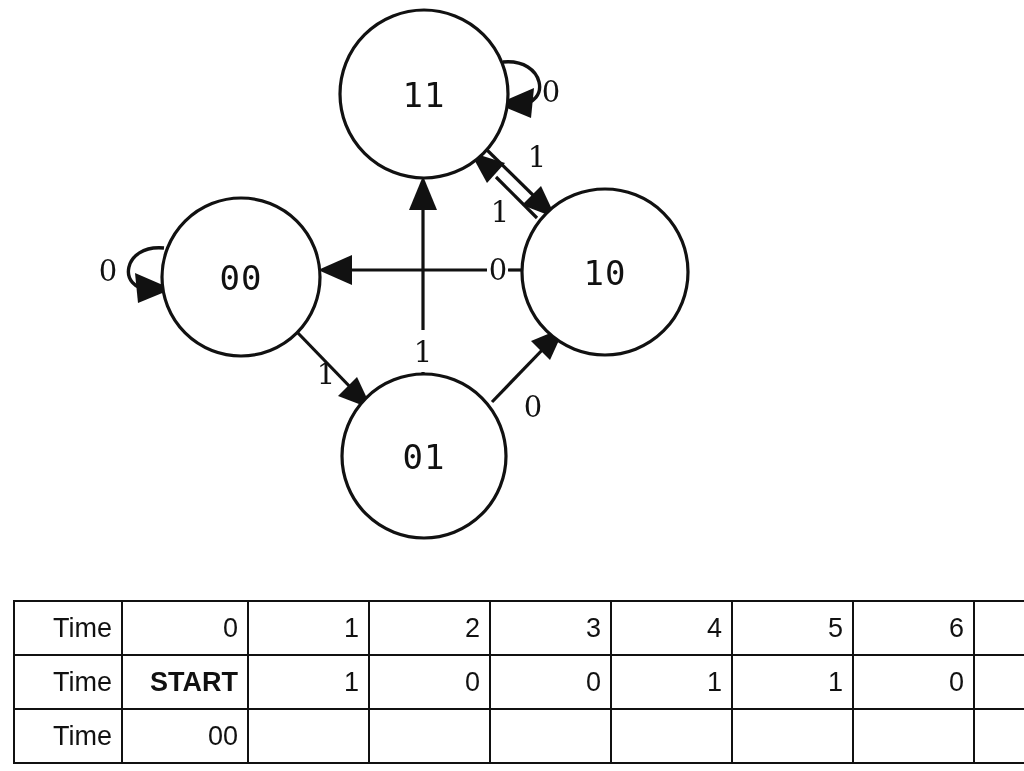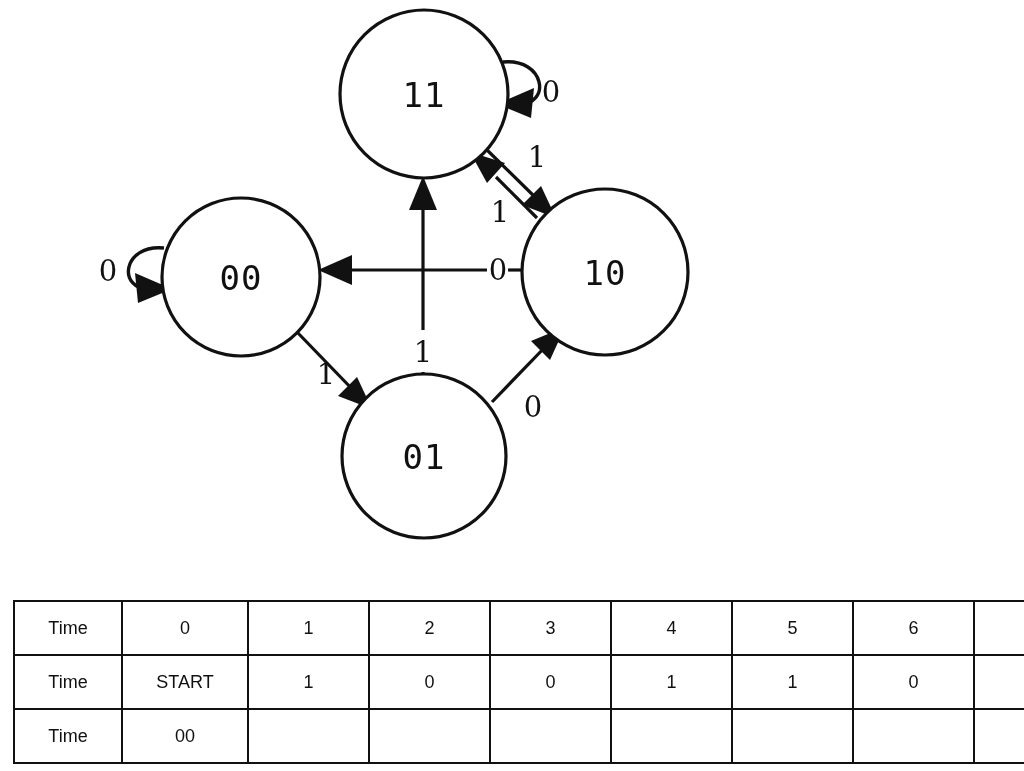--- a/index.html
+++ b/index.html
@@ -73,30 +73,30 @@
   table.timing {
     border-collapse: collapse;
     width: 1002px;
     table-layout: fixed;
   }
   table.timing td {
     border: 2.5px solid #111111;
     height: 52px;
     padding: 0 9px;
     font-family: "Liberation Sans", sans-serif;
-    font-size: 18px;
+    font-size: 27px;
     color: #111111;
-    text-align: center;
+    text-align: right;
     vertical-align: middle;
     background: #ffffff;
   }
   td.row-head { width: 88px; }
   td.col-zero { width: 106px; }
   td.cell { width: 101px; }
-  td.strong { font-weight: normal; }
+  td.strong { font-weight: bold; }
 </style>
 </head>
 <body>
 
 <div id="state-diagram">
   <svg width="1024" height="580" viewBox="0 0 1024 580" xmlns="http://www.w3.org/2000/svg">
 
     <g>
       <line class="edge-line" x1="521" y1="270" x2="508" y2="270"></line>
       <line class="edge-line" x1="487" y1="270" x2="337" y2="270"></line>

